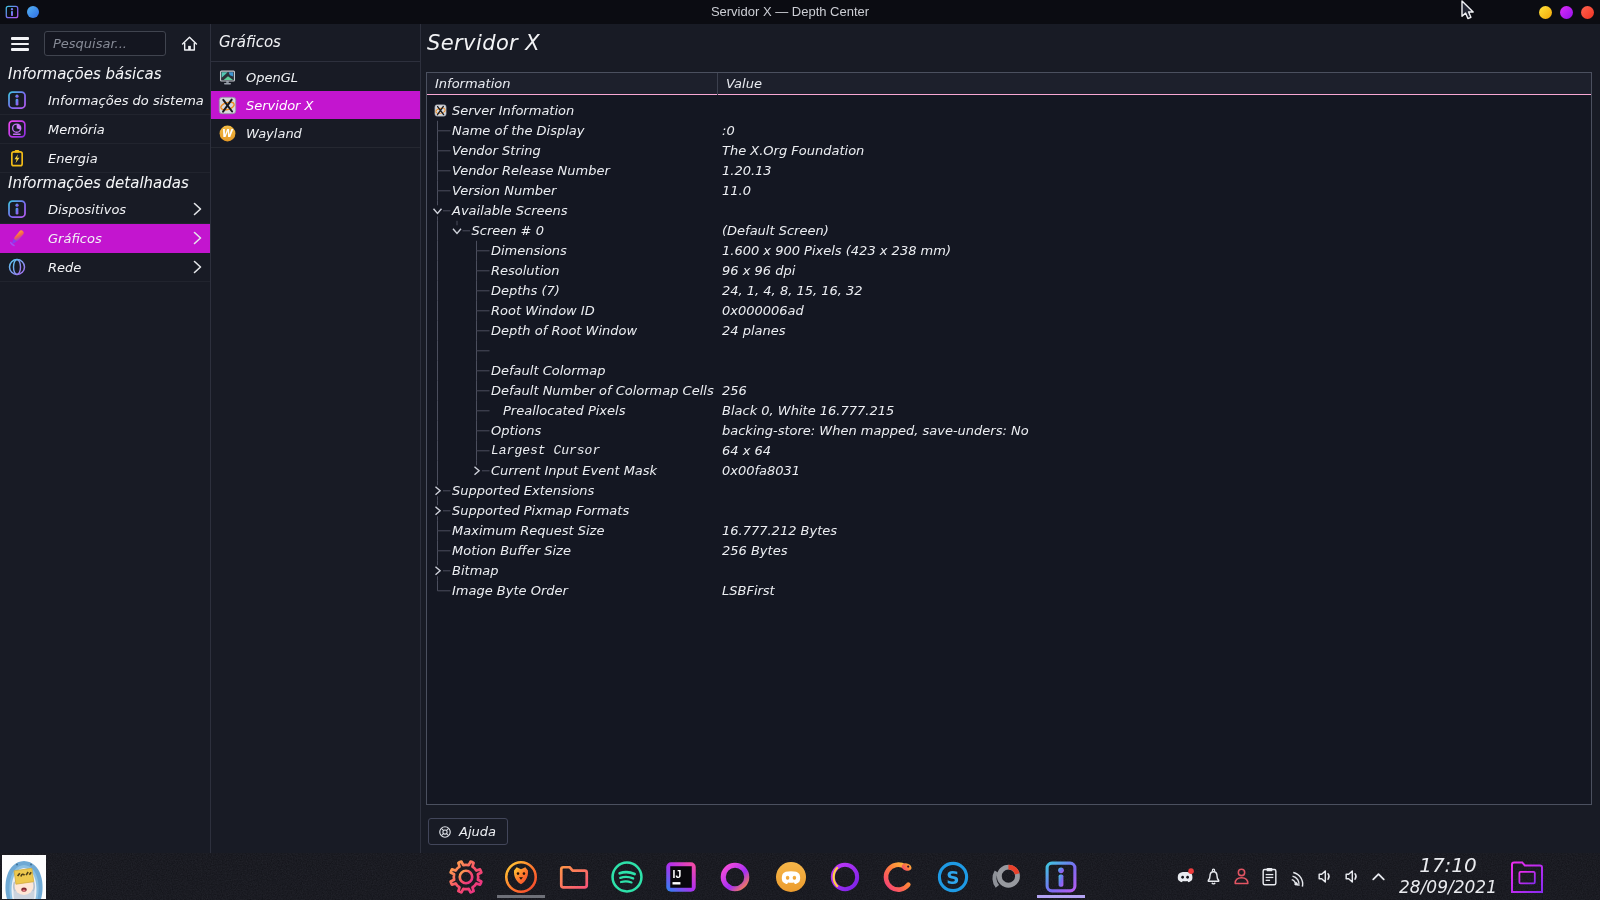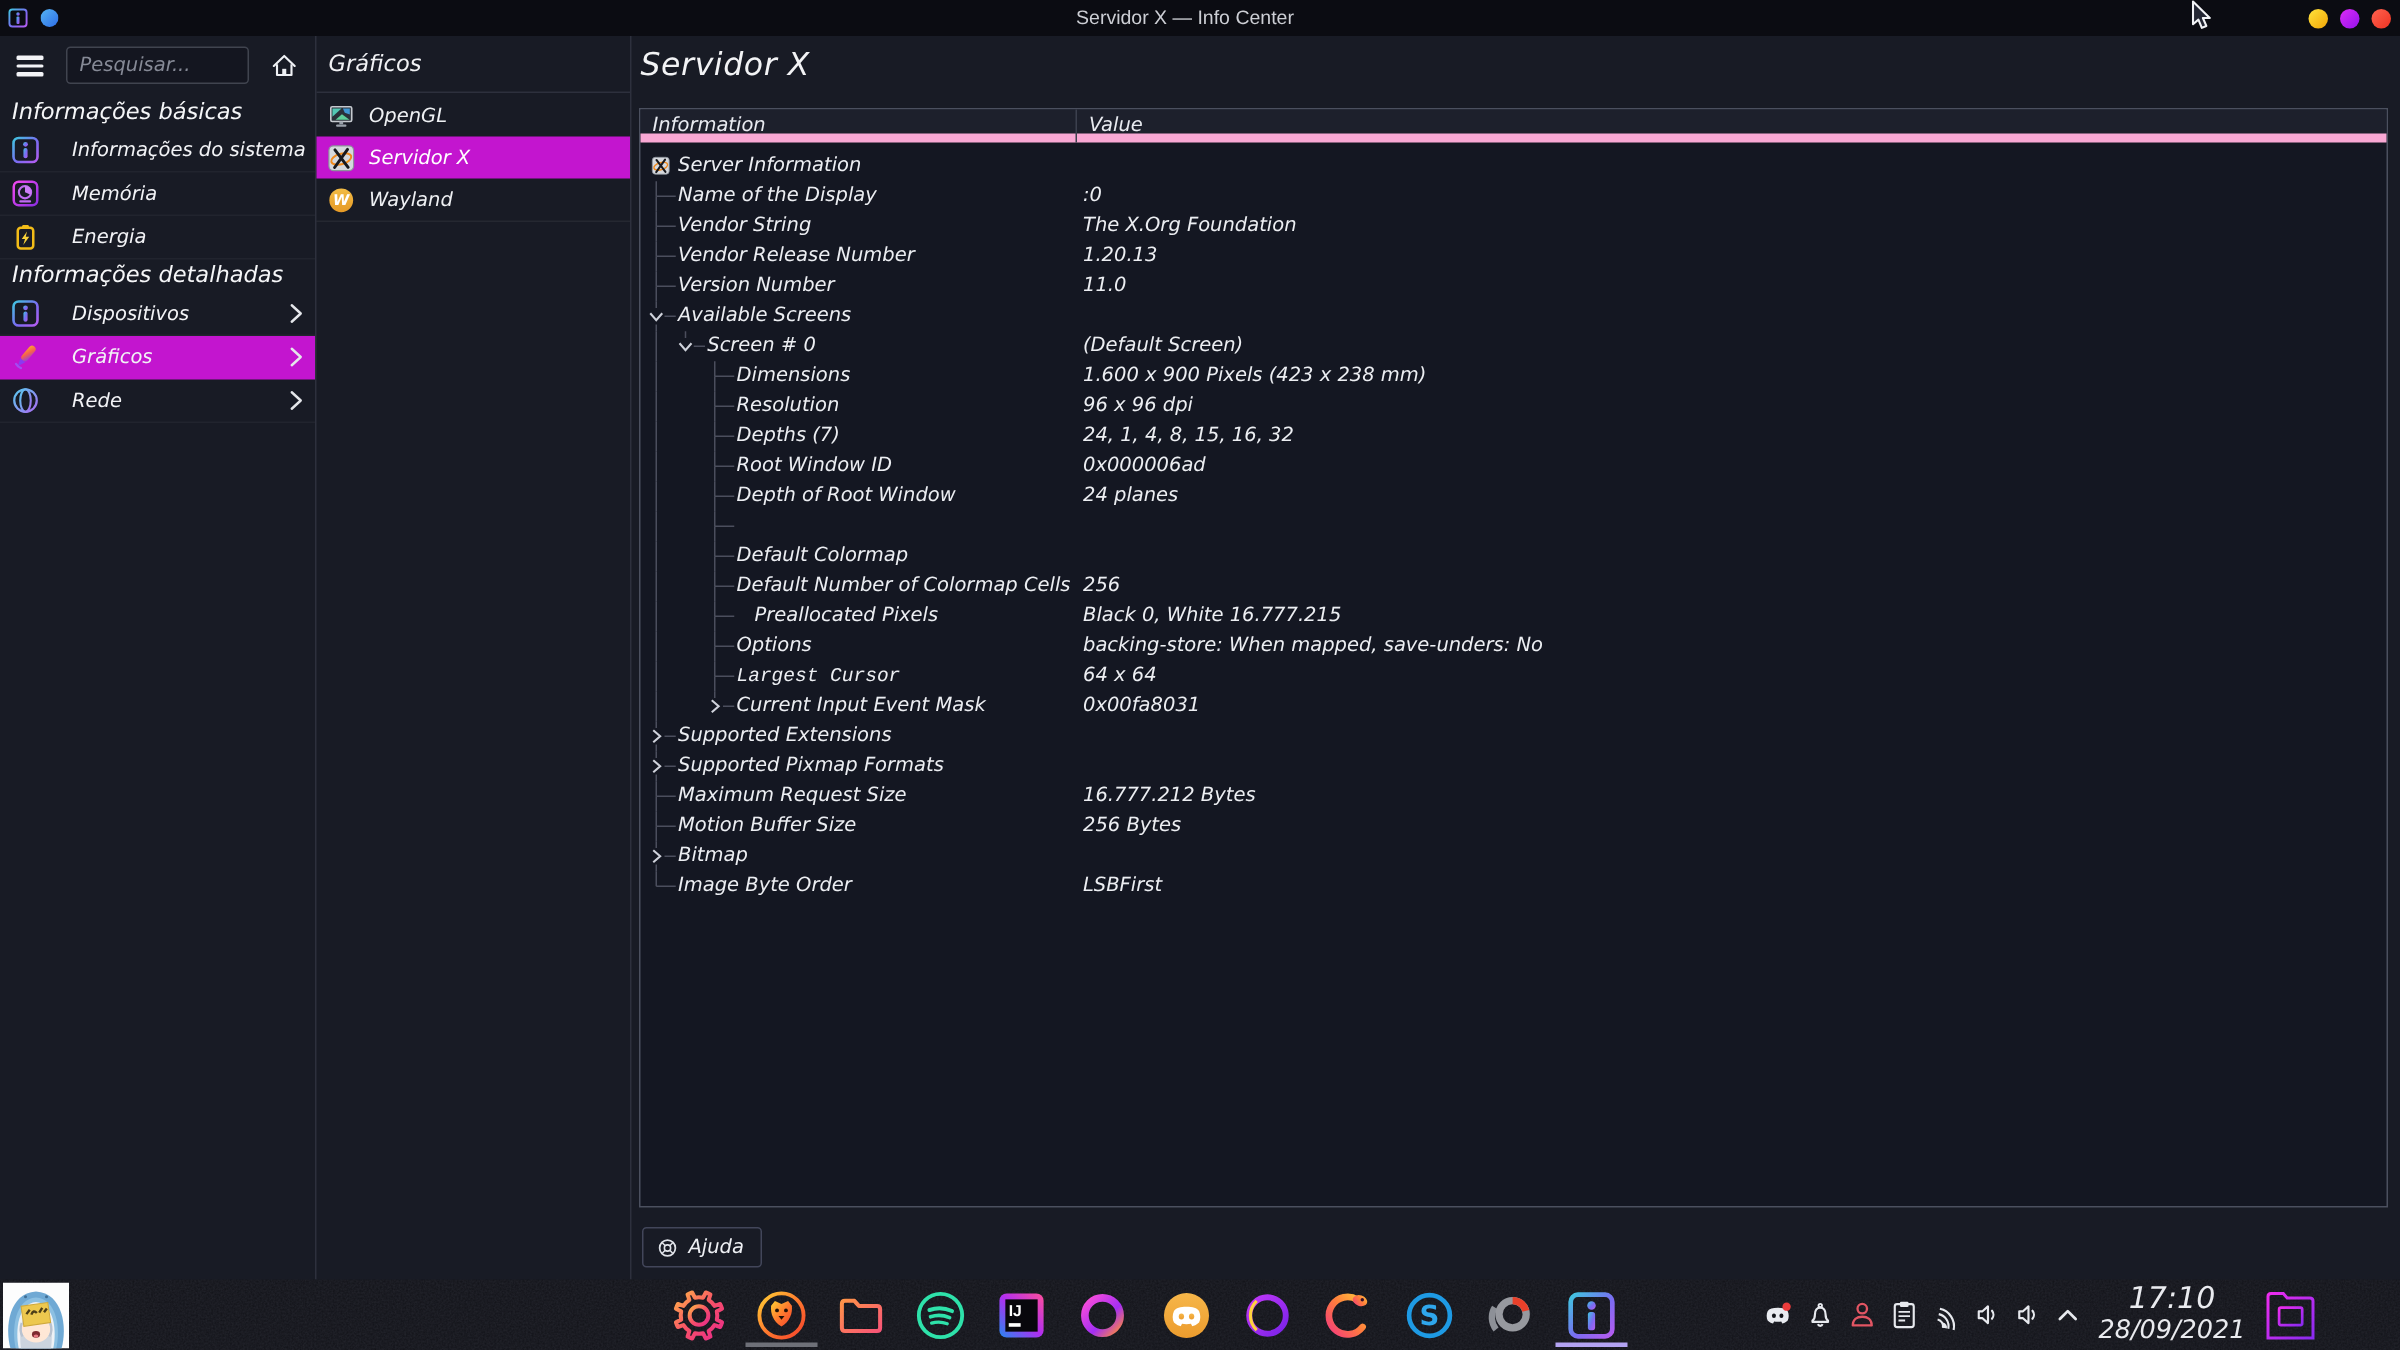--- a/index.html
+++ b/index.html
@@ -38,21 +38,21 @@
   .mlist{position:absolute;left:211px;top:63px;width:209px;}
   .mlist-item{position:relative;height:28px;display:flex;align-items:center;}
   .mlist-item .ic{width:19px;height:19px;margin-left:7px;flex:none;}
   .mlist-item .lbl{margin-left:9px;font-size:13px;color:#eef0f3;white-space:nowrap;}
   .mlist-item.selected{background:#c315cf;}
   .mlist-item.selected .lbl{color:#fff;}
   .mlist-end{position:absolute;left:211px;top:147px;width:209px;height:1px;background:rgba(255,255,255,0.06);}
   
   .main-title{position:absolute;left:427px;top:24px;height:38px;line-height:38px;font-size:21px;letter-spacing:0.4px;color:#f2f3f5;}
   .tableframe{position:absolute;left:426px;top:72px;width:1166px;height:733px;border:1px solid #4b505f;background:#141722;box-sizing:border-box;}
-  .thead{position:absolute;left:427px;top:73px;width:1164px;height:22px;background:#1d202c;border-bottom:6px solid #f9a8d4;box-sizing:border-box;}
+  .thead{position:absolute;left:427px;top:73px;width:1164px;height:22px;background:#1d202c;border-bottom:1px solid #f9a8d4;box-sizing:border-box;}
   .thead .c1{position:absolute;left:8px;top:0;height:22px;line-height:21px;font-size:13px;color:#e9ebf1;}
   .thead .c2{position:absolute;left:299px;top:0;height:22px;line-height:21px;font-size:13px;color:#e9ebf1;}
   .thead .csep{position:absolute;left:290px;top:0;width:1px;height:22px;background:#3c404e;}
   .tbody{position:absolute;left:427px;top:95px;width:1164px;height:709px;overflow:hidden;}
   .trow{position:absolute;left:0;width:1164px;height:20px;}
   .trow .tl{position:absolute;top:0;height:20px;line-height:20px;font-size:13px;color:#eceef2;white-space:nowrap;}
   .trow .tv{position:absolute;left:295px;top:0;height:20px;line-height:20px;font-size:13px;color:#eceef2;white-space:nowrap;}
   .treelines{position:absolute;left:0;top:0;pointer-events:none;}
   .rowicon{position:absolute;width:13px;height:13px;}
   .helpbtn{position:absolute;left:428px;top:818px;width:80px;height:27px;border:1px solid #42465a;border-radius:3px;
@@ -332,21 +332,21 @@
 
 <div class="screen">
 
   <div class="titlebar">
     <svg class="wicon">
         <use href="#i-infocenter"></use>
       </svg>
     <svg class="bluedot" viewBox="0 0 12 12">
         <circle cx="6" cy="6" r="6" fill="url(#gBlue)"></circle>
       </svg>
-    <div class="wtitle">Servidor X — Info Center</div>
+    <div class="wtitle">Servidor X — Depth Center</div>
     <div class="winbtn min"></div>
     <div class="winbtn max"></div>
     <div class="winbtn close"></div>
   </div>
 
   <div class="vsep" style="left:210px"></div>
   <div class="vsep" style="left:420px"></div>
 
   <div class="hamburger">
       <span></span>

